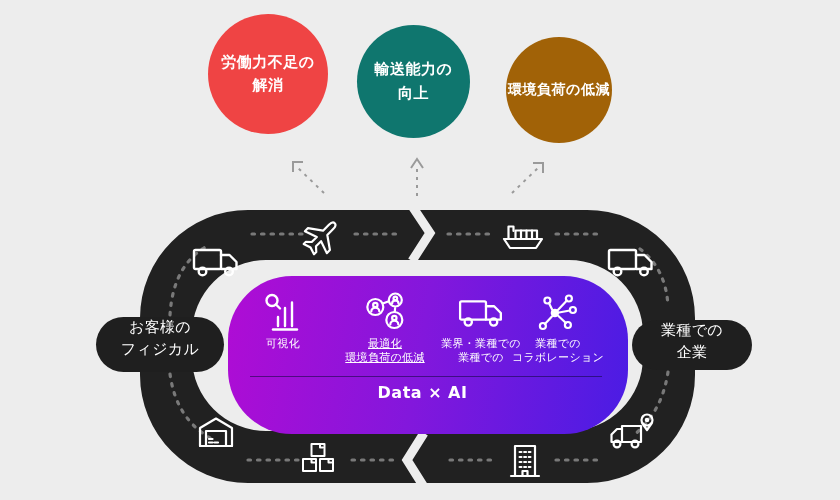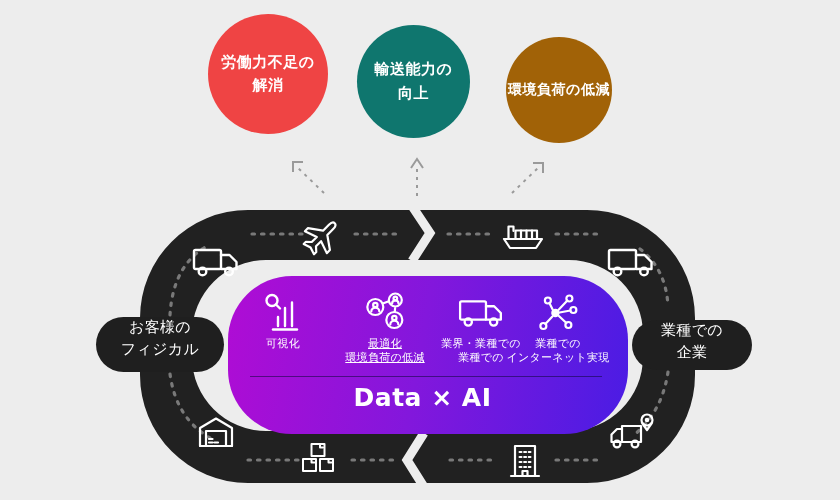--- a/index.html
+++ b/index.html
@@ -47,21 +47,21 @@
   .panel .i1{left:55px;}
   .panel .i2{left:157px;text-decoration:underline;}
   .panel .i3{left:253px;}
   .panel .i4{left:330px;}
   .panel .divider{
     position:absolute;left:22px;right:26px;top:100px;height:1px;
     background:rgba(15,8,60,.55);
   }
   .panel .caption{
     position:absolute;left:0;right:11px;top:107px;text-align:center;
-    font-size:25px;font-weight:bold;letter-spacing:.5px;
+    font-size:16px;font-weight:bold;letter-spacing:.5px;
   }
 
   
   .node{
     position:absolute;background:#1f1f1f;color:#fff;border-radius:28px;
     display:flex;flex-direction:column;align-items:center;justify-content:flex-start;
     font-size:15px;line-height:1.45;text-align:center;letter-spacing:.3px;
   }
   .node span{display:block;white-space:nowrap;}
   .node.left{left:96px;top:317px;width:128px;height:55px;}
@@ -259,21 +259,21 @@
           <path d="M22 18 L31 8.5 M23.2 20.5 L34 18.5 M22.5 24 L30 31 M16 24.5 L9 32 M16.5 18 L13 11"></path>
           <circle cx="33" cy="6.5" r="3"></circle>
           <circle cx="37" cy="18" r="3"></circle>
           <circle cx="32" cy="33" r="3"></circle>
           <circle cx="7" cy="34" r="3"></circle>
           <circle cx="11.5" cy="8.5" r="3"></circle>
         </svg>
       </div>
       <div class="lbl">
         <span>業種での</span>
-        <span>インターネット実現</span>
+        <span>コラボレーション</span>
       </div>
     </div>
     <div class="divider"></div>
     <div class="caption">Data × AI</div>
   </div>
 
   <div class="node left">
     <span>お客様の</span>
     <span>フィジカル</span>
   </div>

